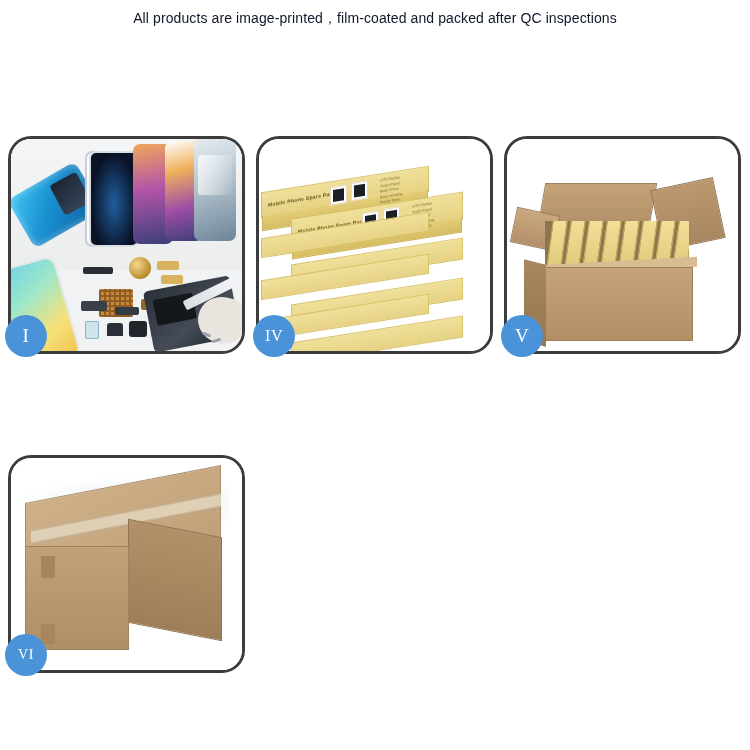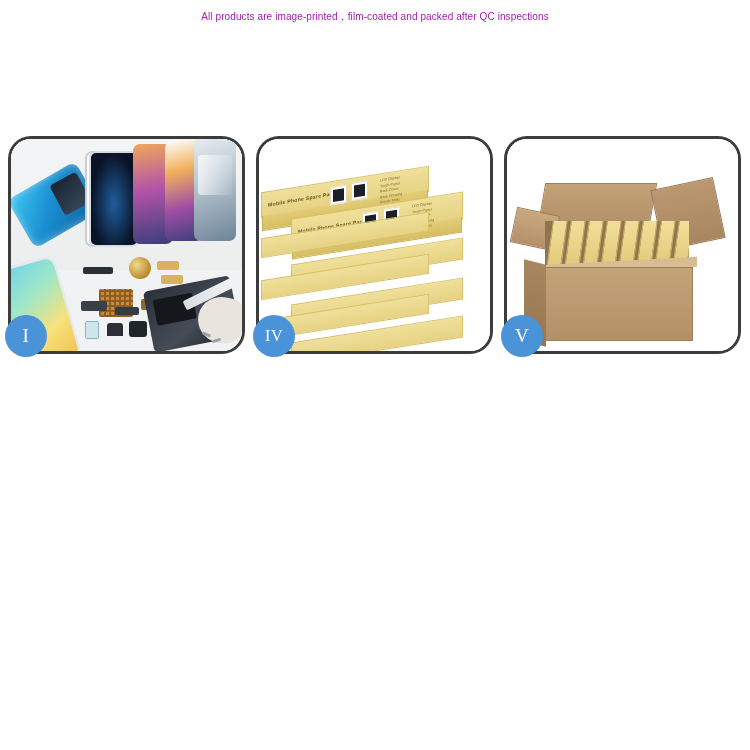--- a/index.html
+++ b/index.html
@@ -28,22 +28,22 @@
     font-weight: bold;
     letter-spacing: 1.2px;
     color: #111111;
     font-family: "Liberation Sans", sans-serif;
     line-height: 1.05;
     white-space: nowrap;
   }
 
   .subtitle {
     margin-top: 10px;
-    font-size: 10px;
-    color: #a21caf;
+    font-size: 14px;
+    color: #0f172a;
     font-family: "Liberation Sans", sans-serif;
     letter-spacing: 0.1px;
     white-space: nowrap;
   }
 
   
   .grid {
     position: absolute;
     top: 136px;
     left: 8px;
@@ -490,15 +490,29 @@
             <span style="left:112px;"></span>
               <span style="left:130px;"></span>
           </div>
           <div class="v-rim"></div>
           <div class="v-body"></div>
         </div>
       </div>
       <div class="badge">V</div>
     </div>
 
+    <div class="card">
+      <div class="card-clip">
+        <div class="scene-sealed">
+          <div class="c6-shadow"></div>
+          <div class="c6-top"></div>
+          <div class="c6-tape"></div>
+          <div class="c6-side"></div>
+          <div class="c6-front"></div>
+          <div class="c6-tab c6-t1"></div>
+          <div class="c6-tab c6-t2"></div>
+        </div>
+      </div>
+      <div class="badge xwide">VI</div>
+    </div>
 
   </div>
 </div>
 
 </body></html>

